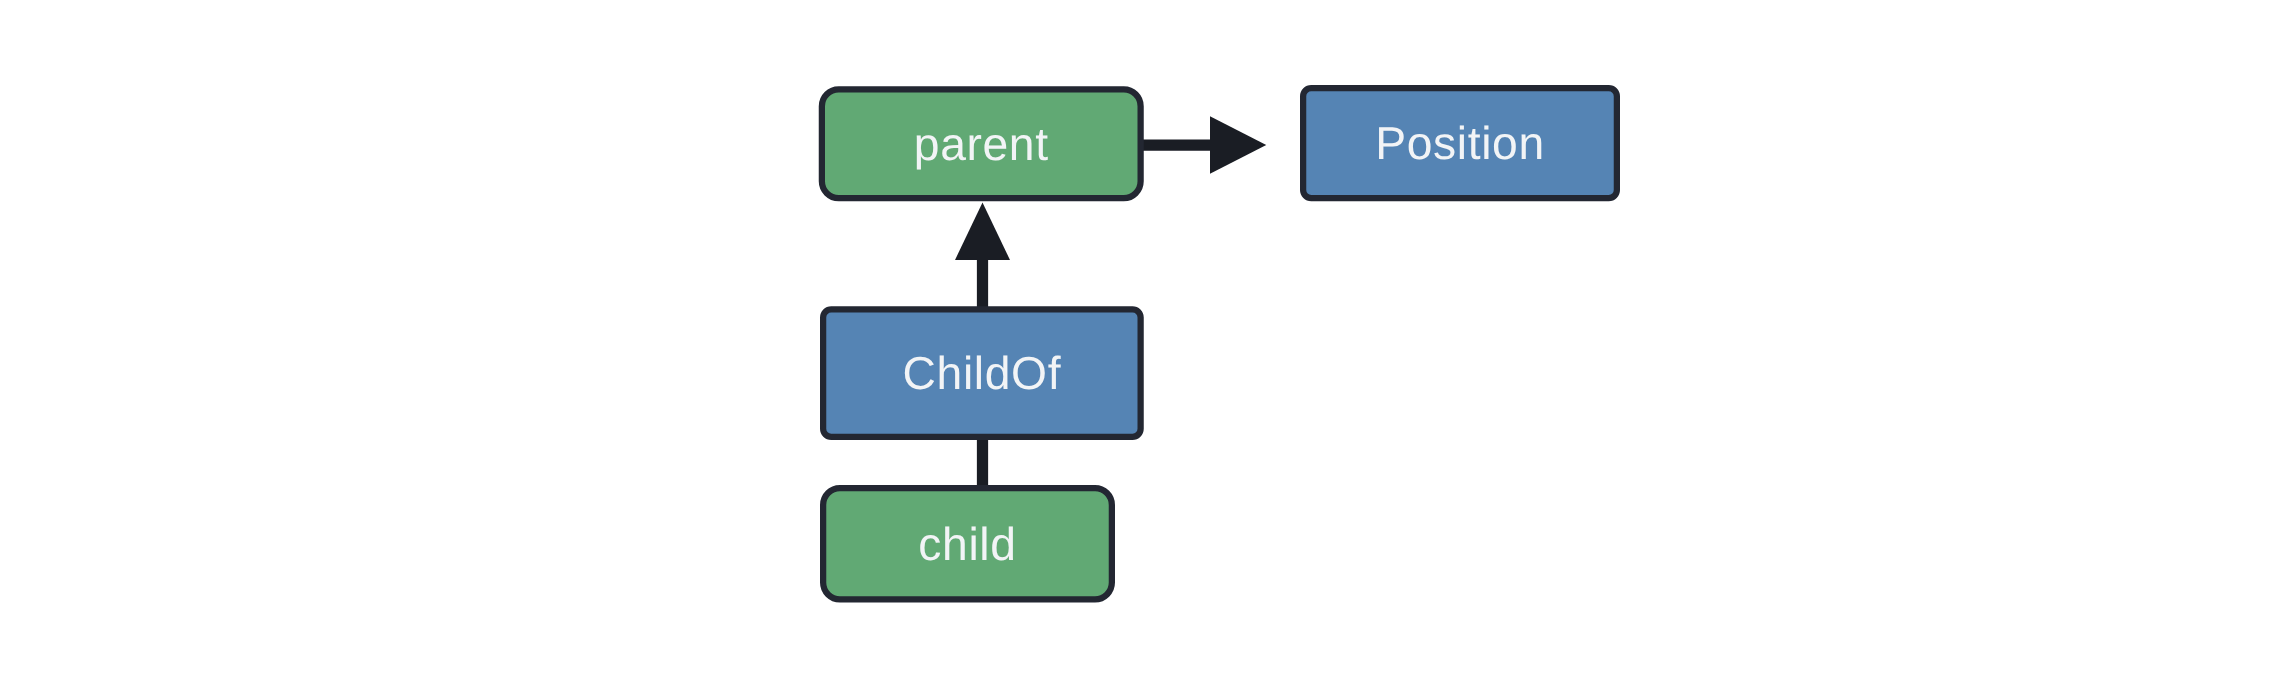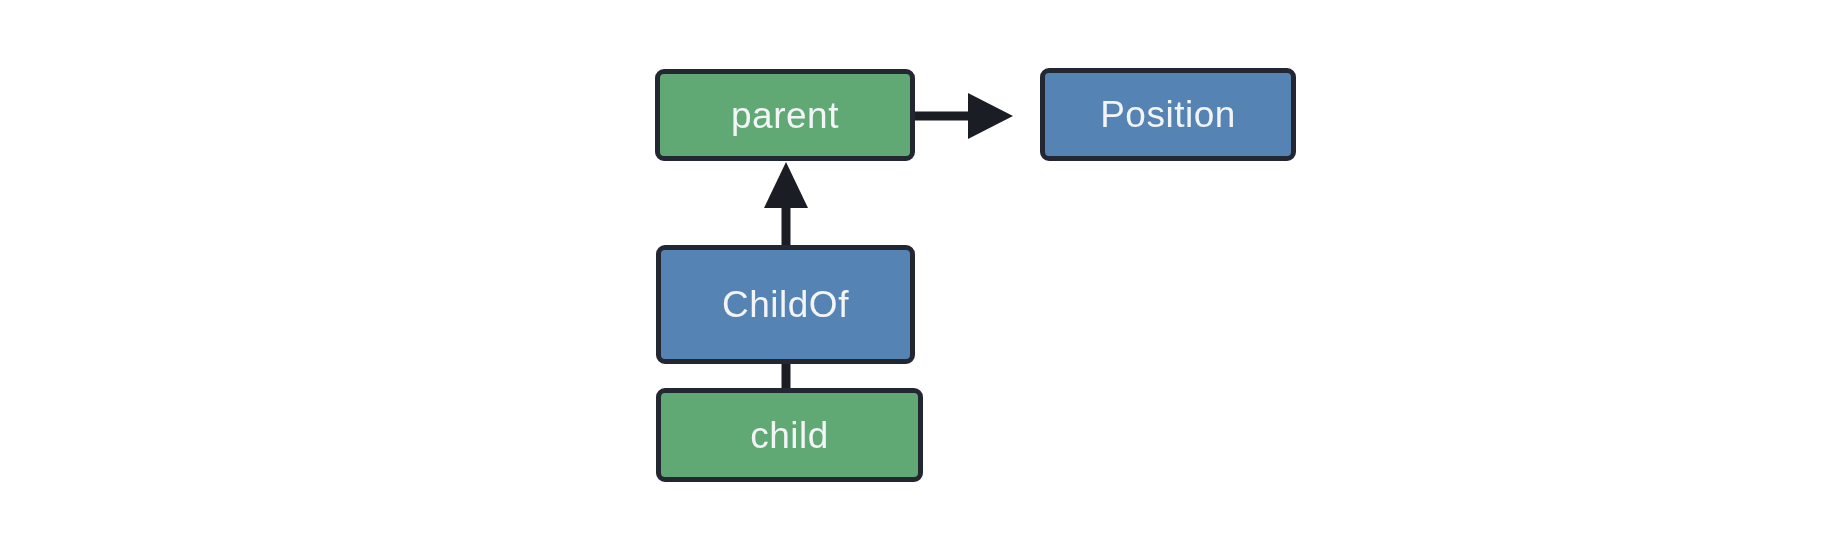--- a/index.html
+++ b/index.html
@@ -35,27 +35,27 @@
     display: flex;
     align-items: center;
     justify-content: center;
     border: 5px solid var(--node-border);
     border-radius: 9px;
     color: var(--label-text);
     font-size: 37px;
     line-height: 1;
     letter-spacing: 0.5px;
   }
-  .node.entity    { background: var(--entity-fill); }
+  .node.entity    { background: var(--entity-fill); border-radius: 16px; }
   .node.component { background: var(--component-fill); }
 
   .node-parent   { left: 655px;  top: 69px;  width: 260px; height: 92px; }
   .node-position { left: 1012px; top: 68px;  width: 256px; height: 93px; margin-left: 28px; }
-  .node-childof  { left: 656px;  top: 245px; width: 259px; height: 119px; }
-  .node-child    { left: 656px;  top: 388px; width: 267px; height: 94px; }
+  .node-childof  { left: 656px;  top: 245px; width: 259px; height: 107px; }
+  .node-child    { left: 656px;  top: 388px; width: 236px; height: 94px; }
 </style>
 </head>
 <body>
 
 <div class="canvas">
 
   <svg class="edges" viewBox="0 0 1830 548" xmlns="http://www.w3.org/2000/svg">
 
     <g>
       <line class="edge-stroke" x1="913" y1="116" x2="972" y2="116"></line>

